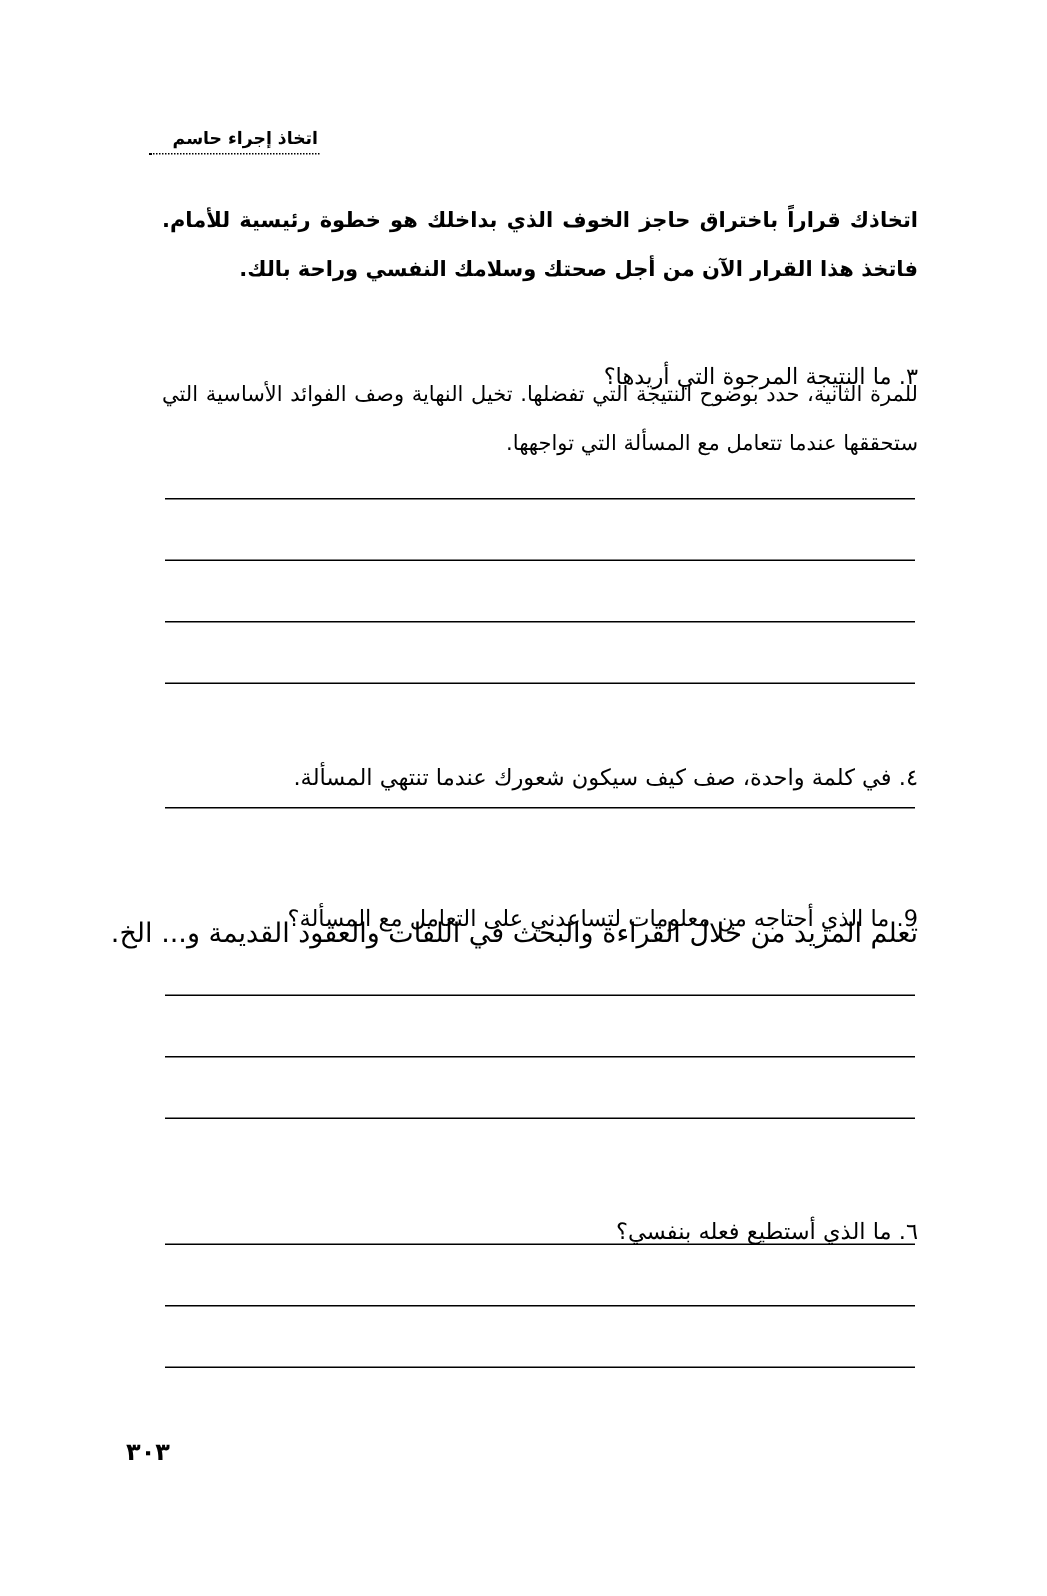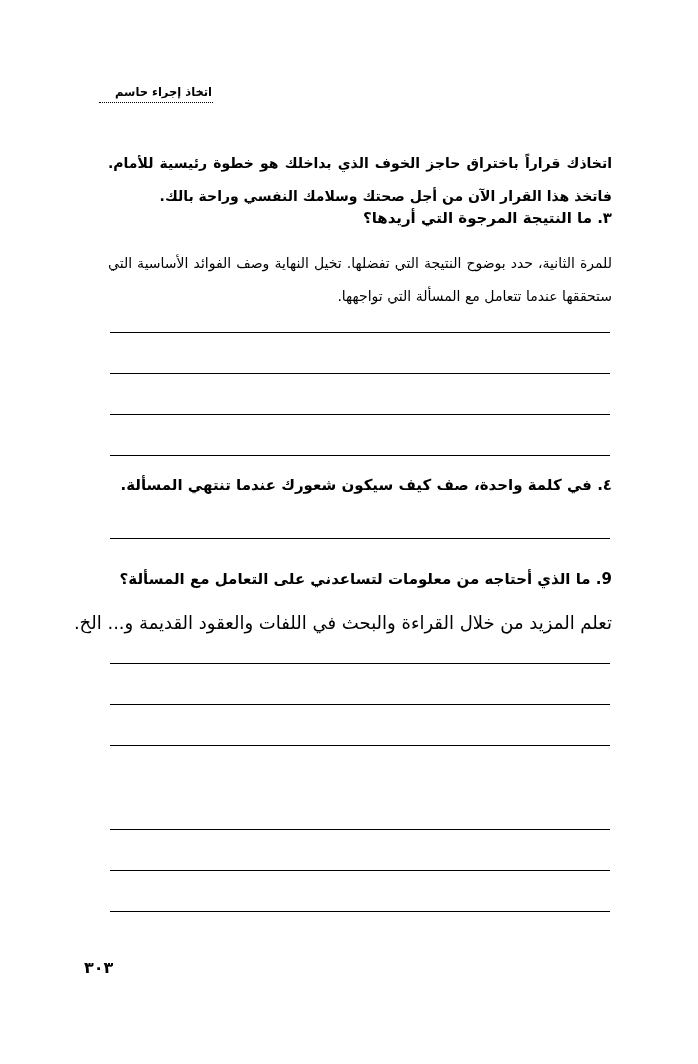--- a/index.html
+++ b/index.html
@@ -44,30 +44,31 @@
       position: absolute;
       left: 108px;
       width: 504px;
       direction: rtl;
       text-align: justify;
       text-align-last: right;
       font-size: 14px;
       line-height: 33px;
       white-space: normal;
     }
-    .para.bold { font-weight: bold; margin-top: 16px; }
+    .para.bold { font-weight: bold; }
     .heading {
       position: absolute;
       right: 86px;
       direction: rtl;
       text-align: left;
       font-size: 15px;
-      font-weight: bold;
+      font-weight: normal;
       line-height: 22px;
       white-space: nowrap;
+      margin-top: 33px;
     }
     .hint {
       position: absolute;
       right: 86px;
       direction: rtl;
       text-align: right;
       font-size: 18px;
       line-height: 22px;
       white-space: nowrap;
     }
@@ -107,18 +108,19 @@
 
   <div class="heading" style="top:474px;">٤. في كلمة واحدة، صف كيف سيكون شعورك عندما تنتهي المسألة.</div>
   <div class="answer-line" style="top:538px;"></div>
 
   <div class="heading" style="top:568px;">9. ما الذي أحتاجه من معلومات لتساعدني على التعامل مع المسألة؟</div>
   <div class="hint" style="top:612px;">تعلم المزيد من خلال القراءة والبحث في اللفات والعقود القديمة و... الخ.</div>
   <div class="answer-line" style="top:663px;"></div>
   <div class="answer-line" style="top:704px;"></div>
   <div class="answer-line" style="top:745px;"></div>
 
+  <div class="heading" style="top:777px;">٦. ما الذي أستطيع فعله بنفسي؟</div>
   <div class="answer-line" style="top:829px;"></div>
   <div class="answer-line" style="top:870px;"></div>
   <div class="answer-line" style="top:911px;"></div>
 
   <div class="page-number">٣٠٣</div>
 </div>
 
 </body></html>

